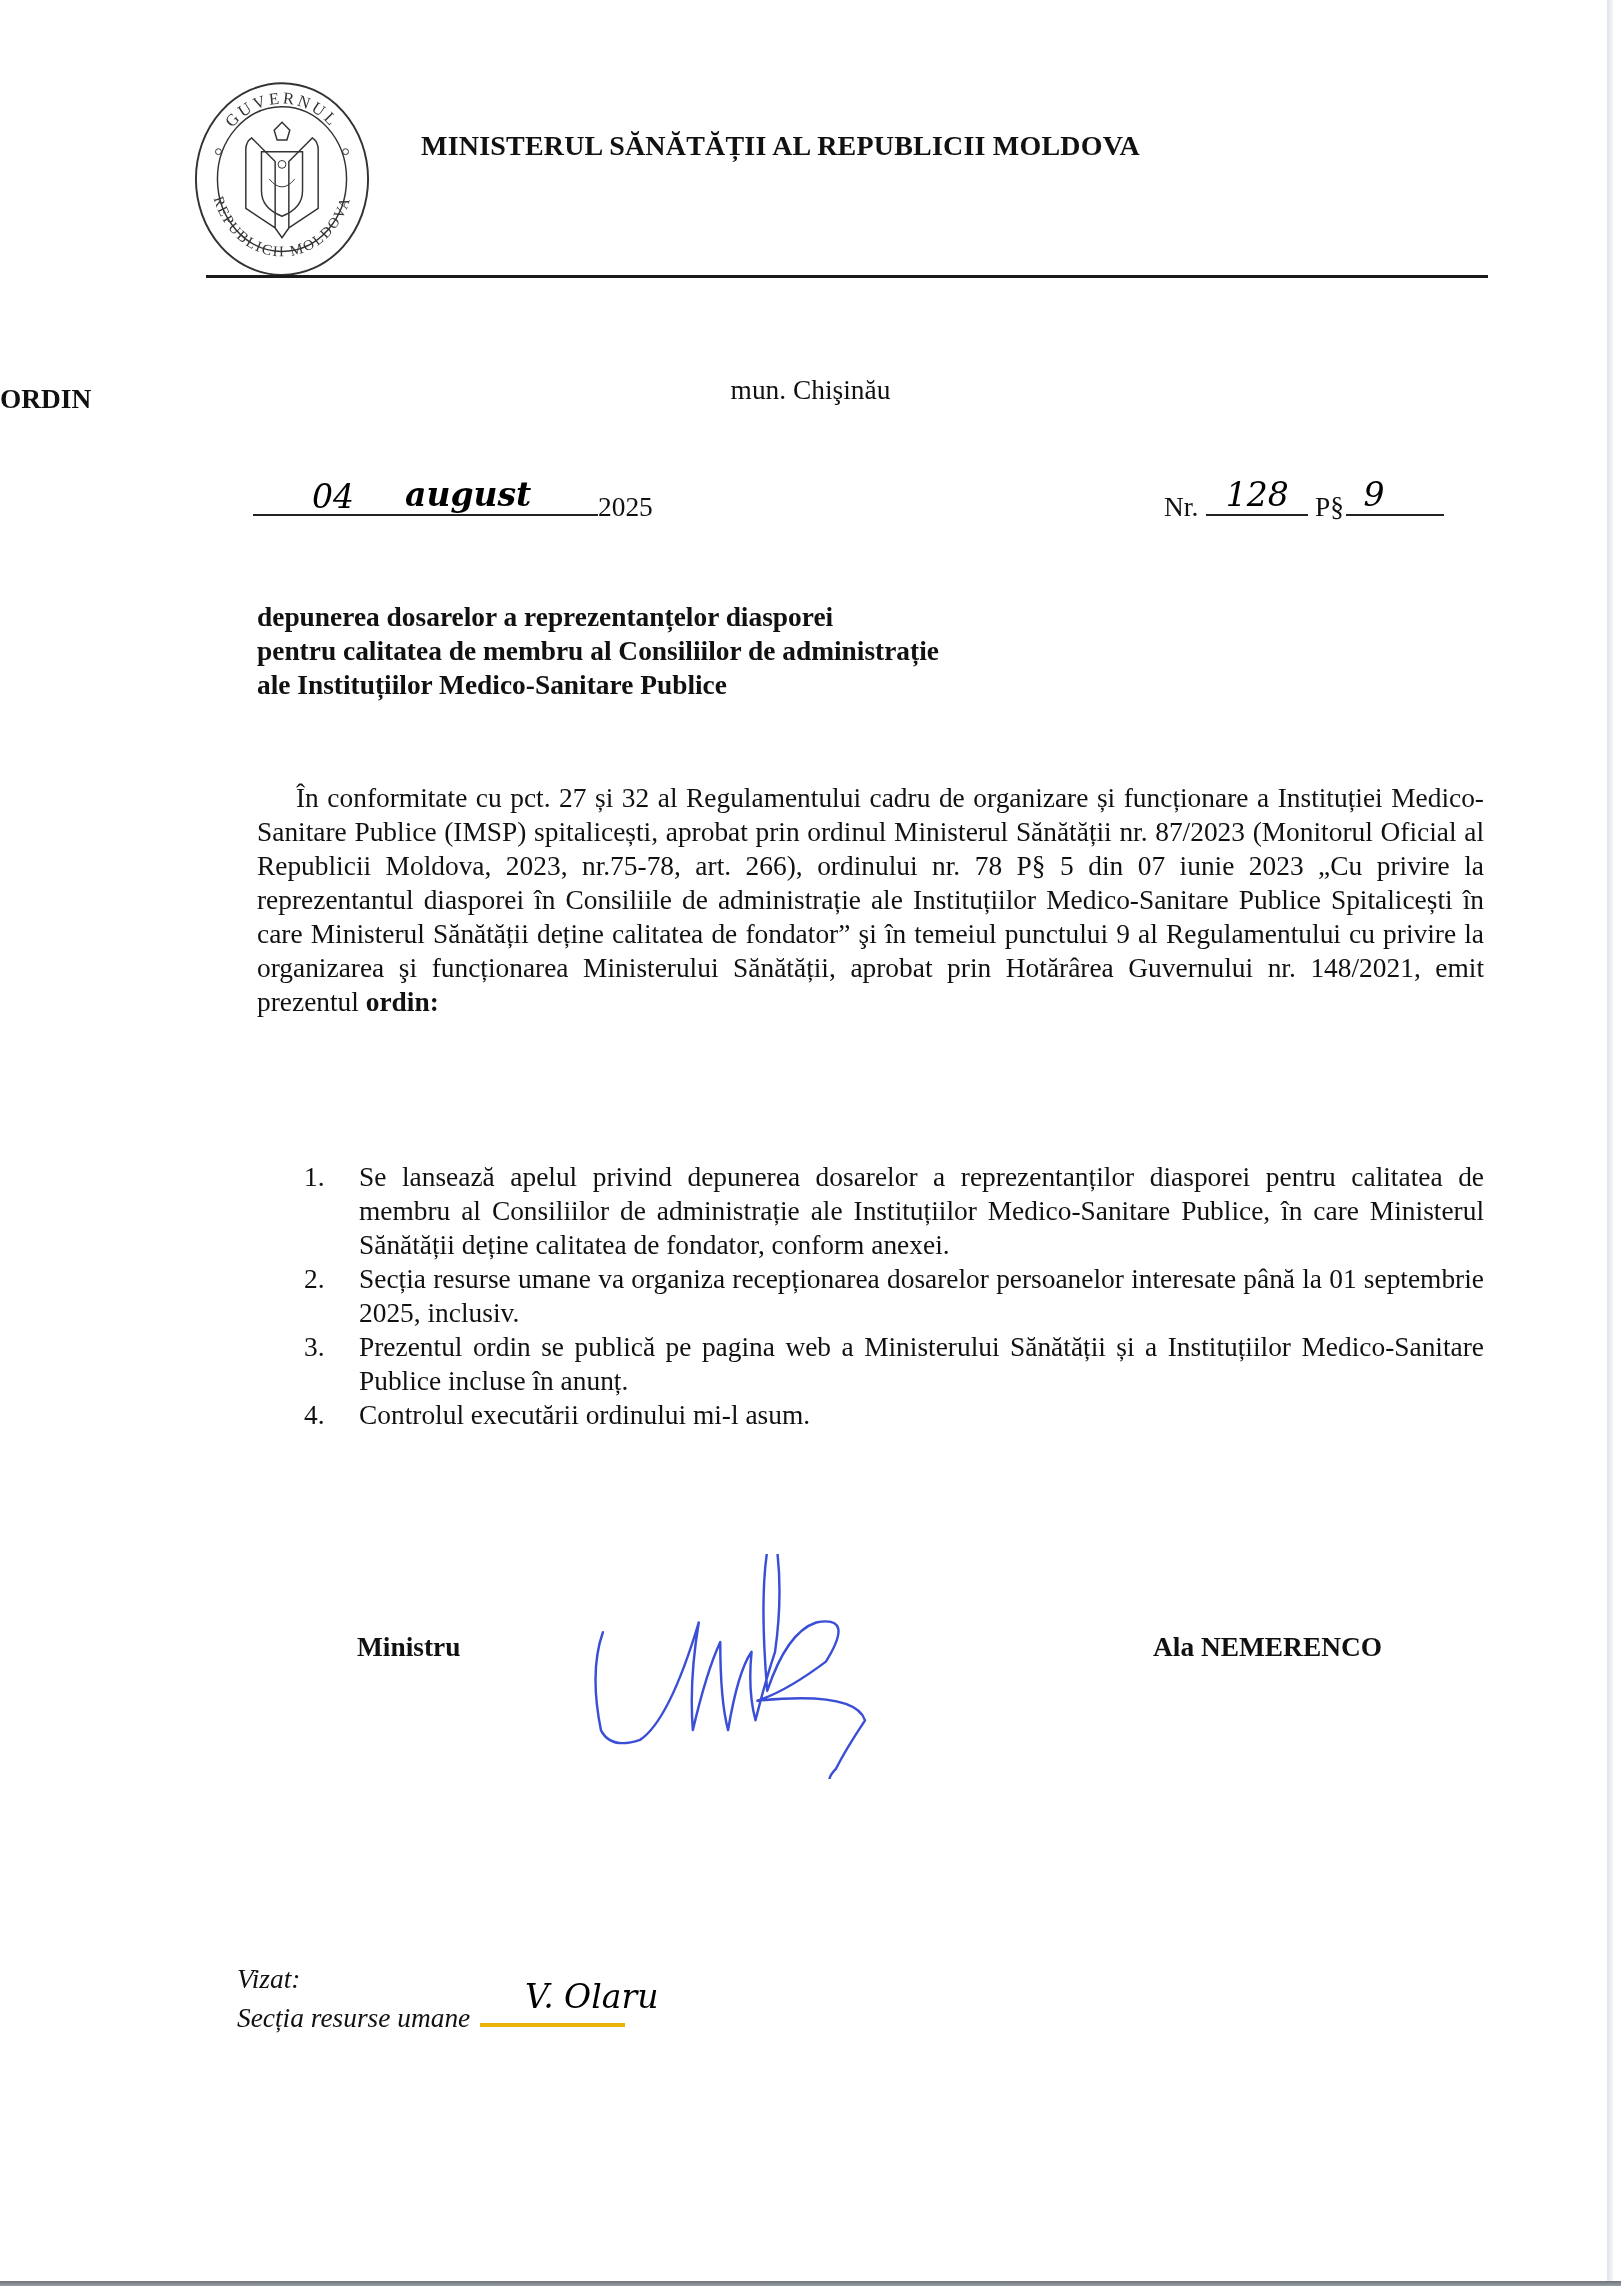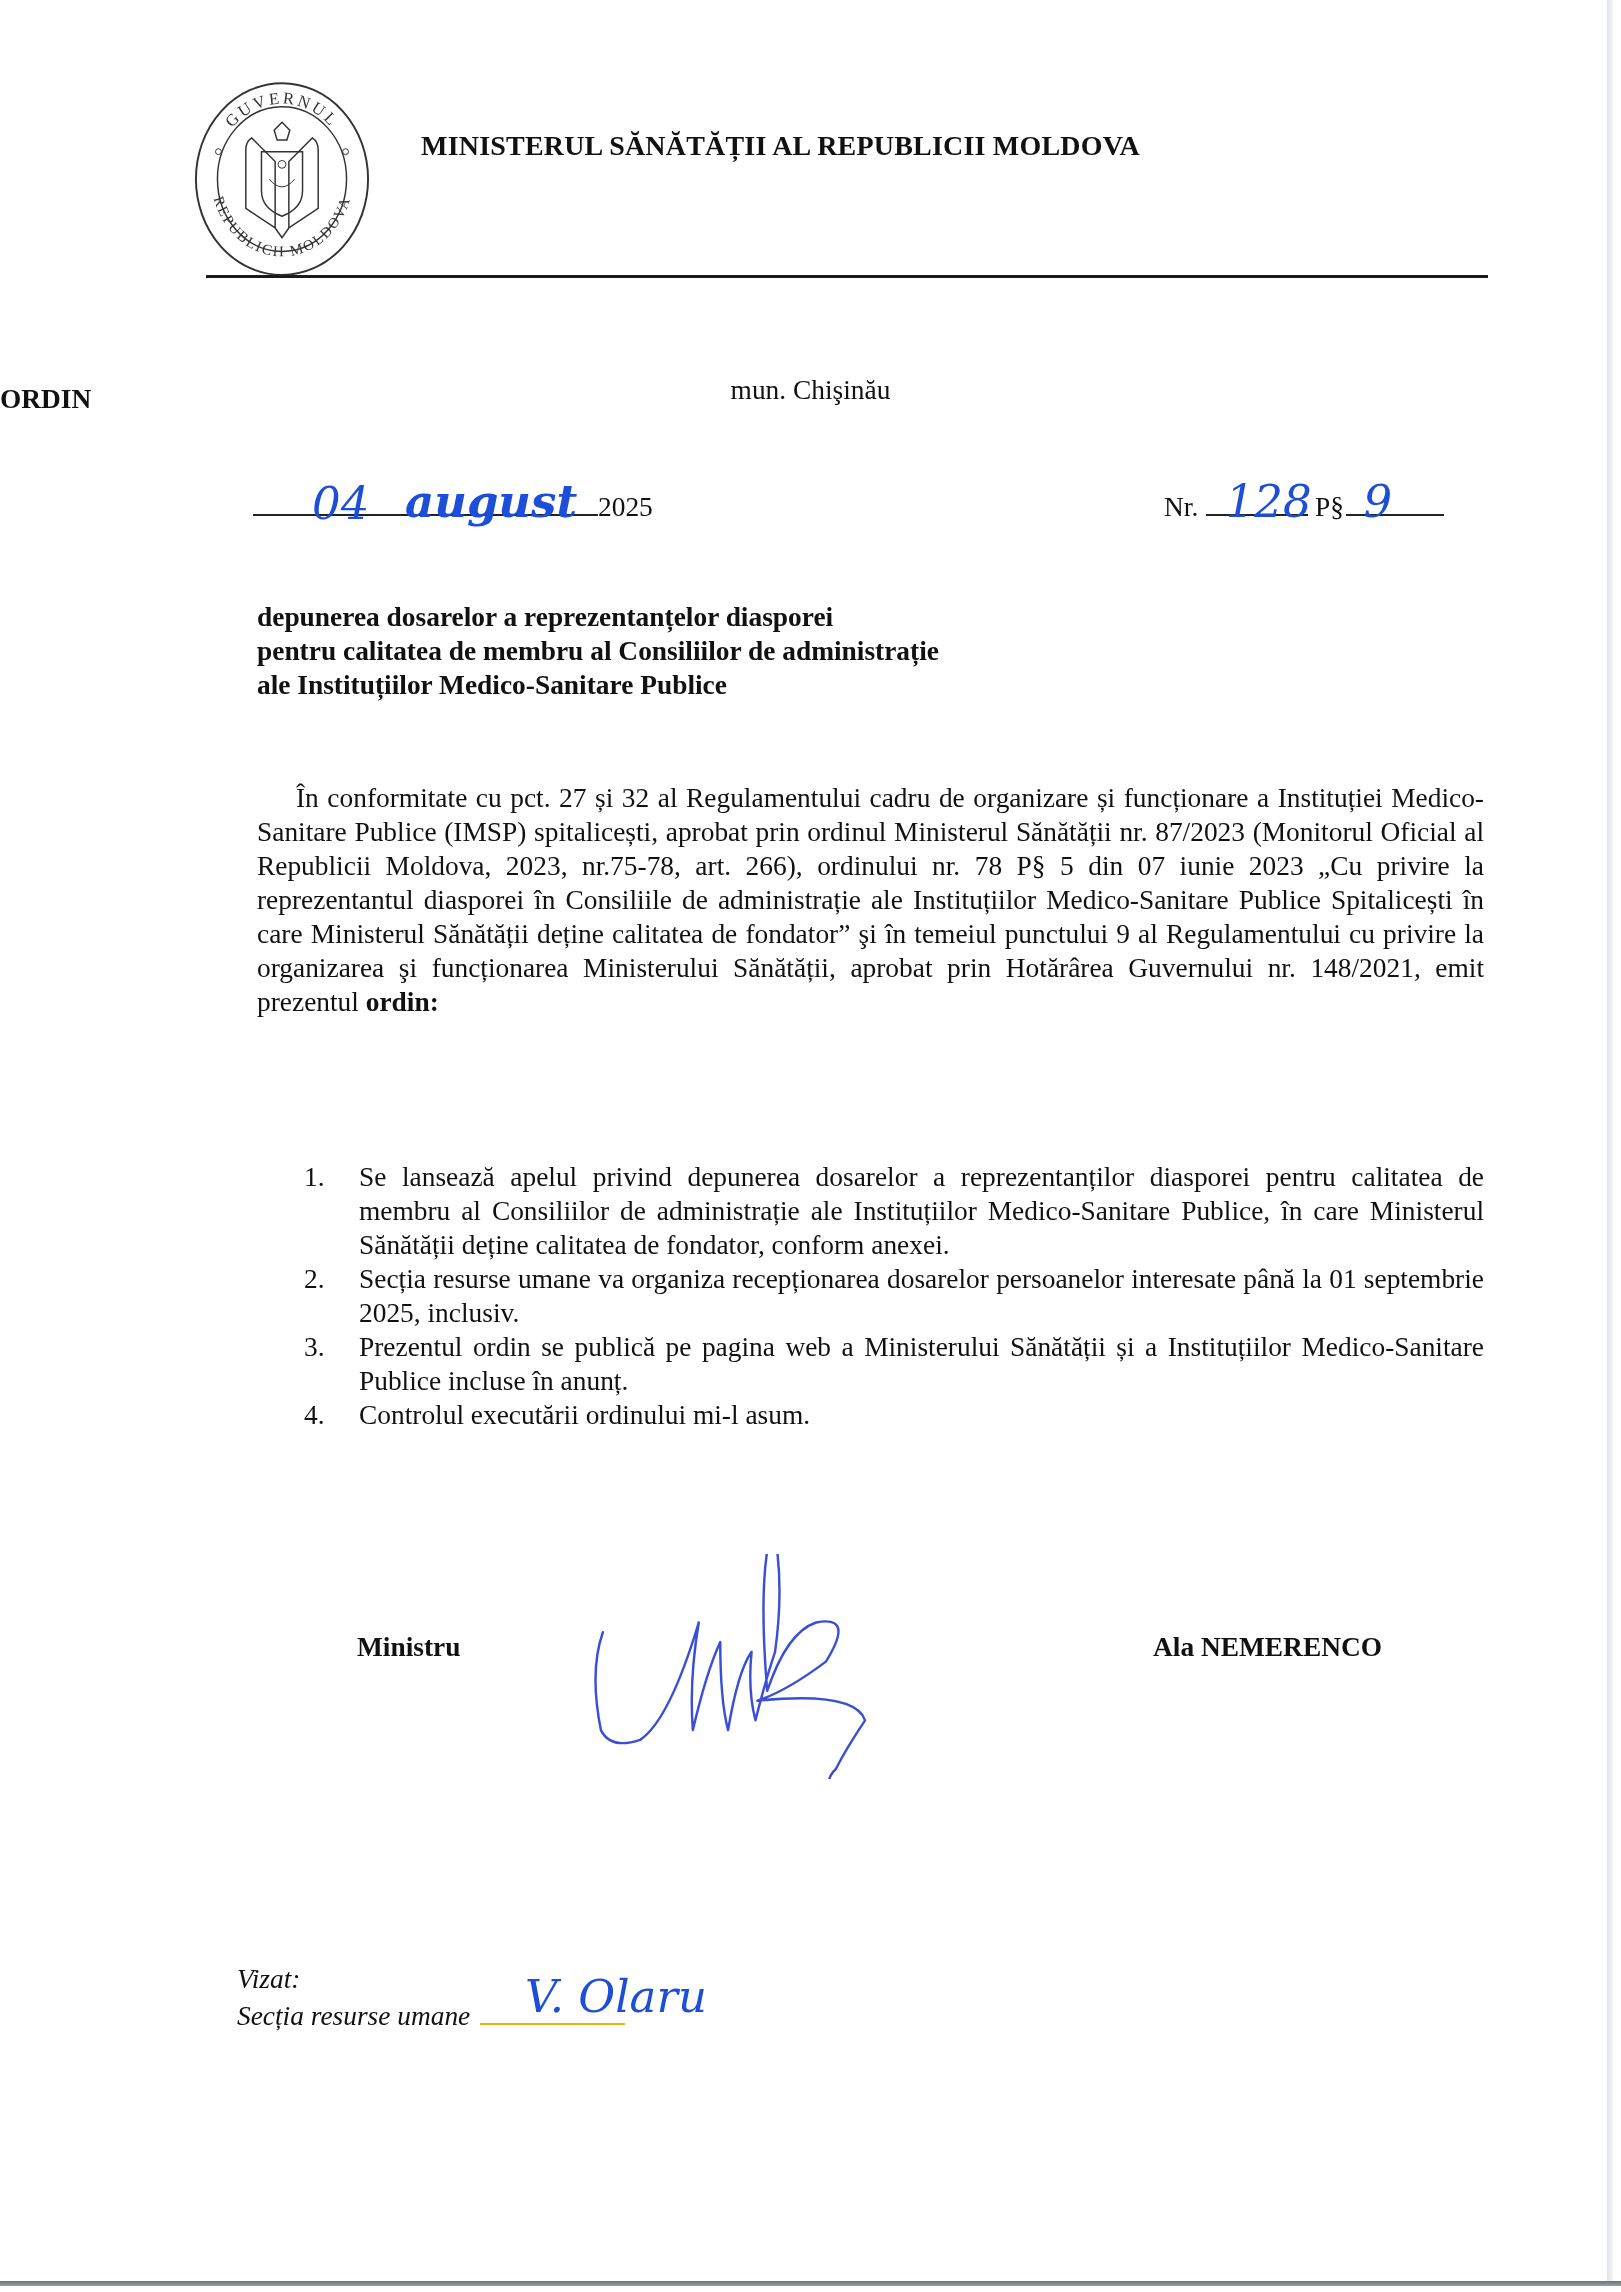--- a/index.html
+++ b/index.html
@@ -19,21 +19,21 @@
   .header-rule { position: absolute; left: 206px; top: 275px; width: 1282px; height: 2.9px; background: #1a1a1a; }
 
   
   .order-title { position: absolute; left: 0; width: 1621px; top: 336px; text-align: left;
           font-size: 27.4px; font-weight: bold; margin-top: 48px; }
   .order-city { position: absolute; left: 0; width: 1621px; top: 375px; text-align: center; font-size: 27.4px; }
 
   
   .date-line { position: absolute; left: 253px; top: 485px; font-size: 27.4px; white-space: nowrap; }
   .blank { display: inline-block; border-bottom: 2px solid #222; position: relative; height: 29px; vertical-align: baseline; }
-  .hand { font-family: "DejaVu Serif", serif; font-style: italic; color: #1d4ed8; font-size: 45px;
+  .hand { font-family: "DejaVu Serif", serif; font-style: italic; color: #000000; font-size: 33px;
           position: absolute; white-space: nowrap; }
   .date-blank { width: 345px; }
   .num-line { position: absolute; left: 1164px; top: 485px; font-size: 27.4px; white-space: nowrap; }
   .nr-blank { width: 102px; margin-left: 7.8px; }
   .ps-blank { width: 98px; margin-left: 2px; }
 
   
   .subject { position: absolute; left: 257px; top: 600px; font-size: 27.4px; font-weight: bold; line-height: 34px; }
 
   
@@ -46,21 +46,21 @@
   .articles li { position: relative; padding-left: 55px; text-align: justify; }
   .articles .num { position: absolute; left: 0; top: 0; }
 
   
   .sign-role { position: absolute; left: 357px; top: 1632px; font-size: 27.4px; font-weight: bold; }
   .sign-name { position: absolute; left: 1153px; top: 1632px; font-size: 27.4px; font-weight: bold; white-space: nowrap; }
   .signature { position: absolute; left: 573px; top: 1554px; width: 588px; height: 225px; }
 
   
   .visa { position: absolute; left: 237px; top: 1962px; font-size: 27.4px; font-style: italic; line-height: 35px; }
-  .visa-blank { display: inline-block; width: 145px; border-bottom: 2px solid #eab308; margin-left: 9.8px; height: 25.5px; position: relative; }
+  .visa-blank { display: inline-block; width: 145px; border-bottom: 4px solid #eab308; margin-left: 9.8px; height: 25.5px; position: relative; }
   .visa-hand { position: absolute; left: 45px; top: -17.6px; }
 </style>
 </head>
 <body>
 
 <div class="page"></div>
 <div class="page-shadow-right"></div>
 <div class="page-shadow-bottom"></div>
 
 <svg class="emblem" viewBox="0 0 182 205">

